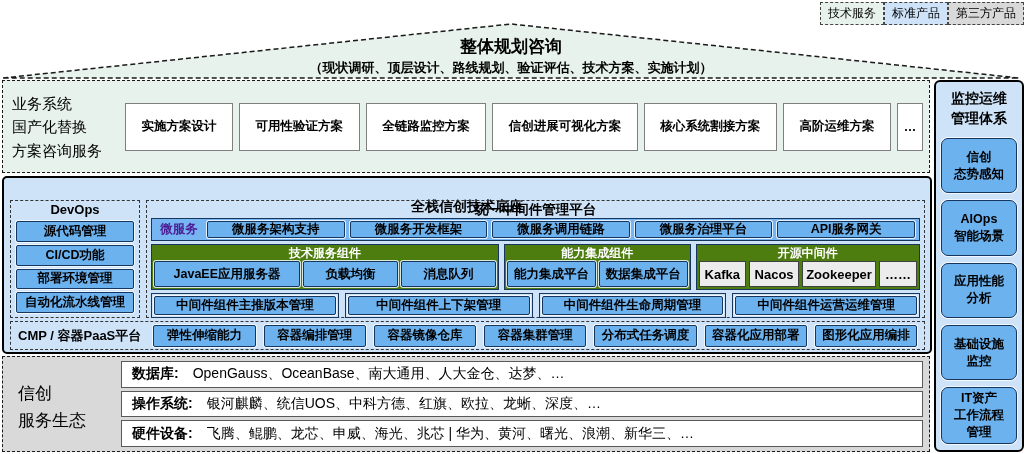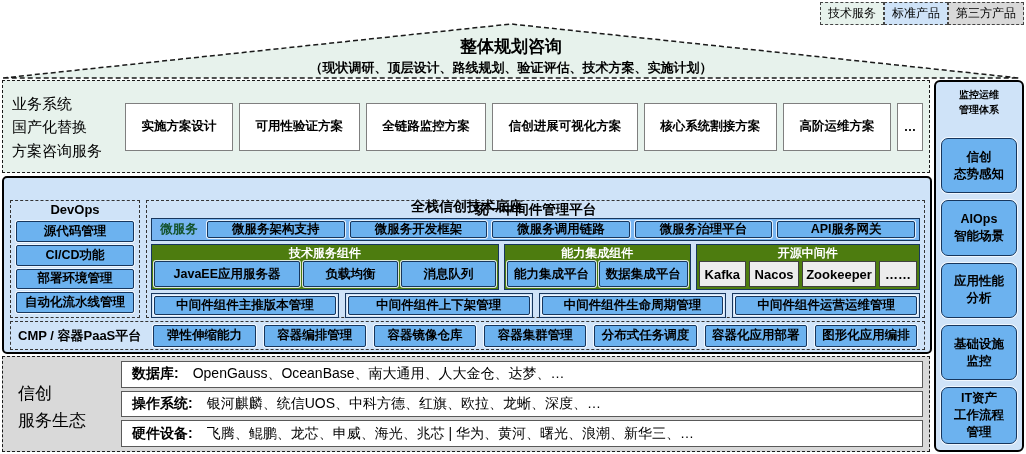--- a/index.html
+++ b/index.html
@@ -30,21 +30,21 @@
   
   .section-mid { position:absolute; left:2px; top:176px; width:930px; height:178px; background:#cfe3f8; border:2px solid #000; border-radius:5px; }
   .mid-title { text-align:center; font-weight:bold; font-size:14px; padding-top:20px; }
   .bluebox { background:#6cb2ef; border:1px solid #17365d; border-radius:2px; display:flex; align-items:center; justify-content:center; text-align:center; font-weight:bold; font-size:12.5px; color:#000; box-shadow:0 0 0 1px rgba(246,250,255,.85); white-space:nowrap; }
   .devops { position:absolute; left:6px; top:22px; width:130px; height:118px; border:1.5px dashed #333; display:flex; flex-direction:column; padding:0 5px 4px; }
   .devops-title { text-align:center; font-weight:bold; font-size:13px; height:17px; line-height:17px; flex:0 0 auto; }
   .devops .bluebox { flex:1; margin-top:3px; }
   .mw { position:absolute; left:142px; top:22px; right:5px; height:118px; border:1.5px dashed #333; padding:0 4px 3px; }
   .mw-title { text-align:center; font-weight:bold; font-size:13.5px; height:17px; line-height:17px; }
   .ms-row { display:flex; align-items:center; background:#77b5f2; border:1px solid #17365d; height:23px; padding:1px 4px; gap:5px; }
-  .ms-label { width:46px; text-align:center; color:#14532d; font-weight:bold; font-size:12.5px; flex:0 0 auto; }
+  .ms-label { width:46px; text-align:center; color:#4c1d95; font-weight:bold; font-size:12.5px; flex:0 0 auto; }
   .ms-row .bluebox { flex:1; height:17px; }
   .groups-row { display:flex; gap:5px; margin-top:3px; height:46px; }
   .group { border:1px solid #17365d; background:#4d7c0f; display:flex; flex-direction:column; padding:0 2px 2px; }
   .group-tech { flex:3.6; } .group-cap { flex:1.9; } .group-oss { flex:2.3; }
   .group-title { text-align:center; color:#fff; font-weight:bold; font-size:12px; height:16px; line-height:16px; flex:0 0 auto; }
   .group-boxes { display:flex; gap:3px; flex:1; }
   .group-boxes .bluebox { flex:1; }
   .group-boxes .bb-wide { flex:1.55; }
   .graybox { background:#ececec; border:1px solid #404040; display:flex; align-items:center; justify-content:center; font-weight:600; font-size:13px; flex:1; white-space:nowrap; }
   .graybox.g-k { flex:0.95; } .graybox.g-n { flex:1.0; } .graybox.g-z { flex:1.5; } .graybox.g-d { flex:0.75; }
@@ -58,21 +58,21 @@
   
   .section-eco { position:absolute; left:2px; top:356px; width:928px; height:96px; background:#d9d9d9; border:1.6px dashed #1a1a1a; }
   .eco-title { position:absolute; left:15px; top:23px; font-size:17px; line-height:1.6; white-space:pre-line; }
   .eco-rows { position:absolute; left:118px; right:6px; top:4px; bottom:4px; display:flex; flex-direction:column; gap:3px; }
   .eco-row { flex:1; background:#fff; border:1px solid #595959; display:flex; align-items:center; padding:0 10px; font-size:14px; }
   .eco-label { font-weight:bold; margin-right:14px; flex:0 0 auto; }
   .eco-items { white-space:nowrap; }
 
   
   .monitor { position:absolute; left:934px; top:80px; width:90px; height:372px; background:#cfe3f8; border:2px solid #000; border-radius:6px; }
-  .monitor-title { text-align:center; font-weight:bold; font-size:10px; padding-top:6px; line-height:1.45; white-space:pre-line; }
+  .monitor-title { text-align:center; font-weight:bold; font-size:14px; padding-top:6px; line-height:1.45; white-space:pre-line; }
   .monitor-boxes { position:absolute; left:5px; right:5px; top:56px; bottom:6px; display:flex; flex-direction:column; gap:7px; }
   .monitor-boxes .bluebox { flex:1; border-radius:7px; border-width:1.5px; line-height:1.35; padding:2px 3px; font-size:12.5px; white-space:pre-line; }
 </style>
 </head>
 <body>
 
 <div class="stage">
 
   <div class="legend">
     <div class="chip chip-service">技术服务</div>

